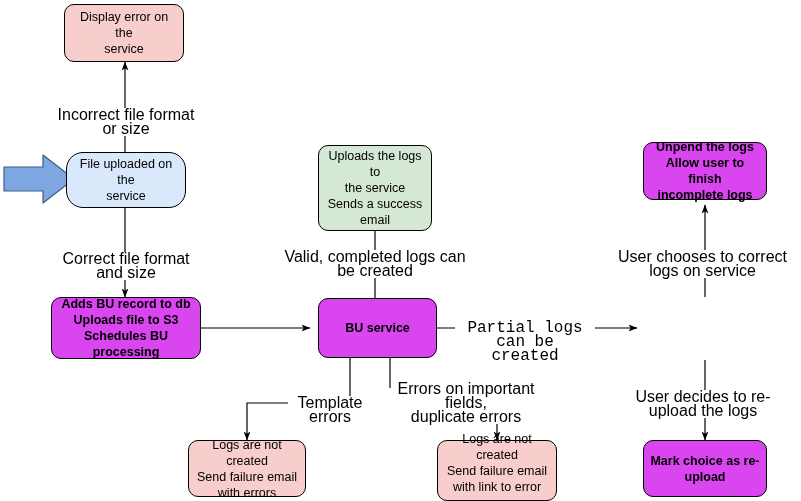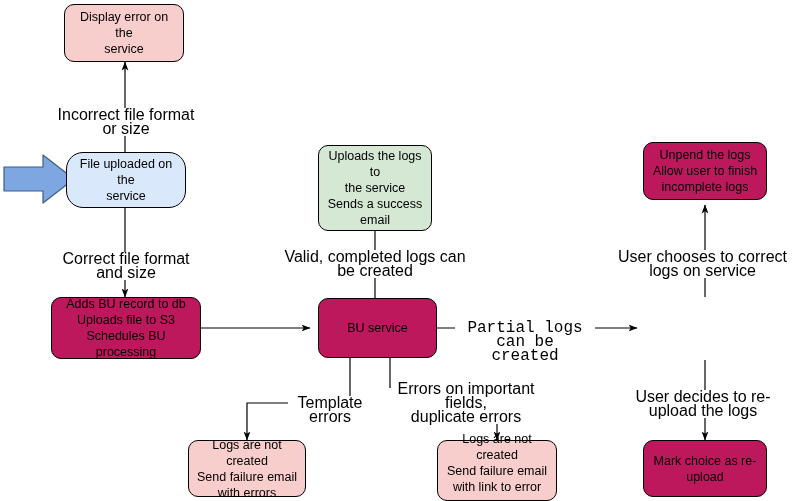--- a/index.html
+++ b/index.html
@@ -35,21 +35,21 @@
     font-size: 12.5px;
     line-height: 16px;
     color: #000000;
     padding: 2px 6px;
     white-space: pre-line;
   }
   .node.pink   { background: #f8cecc; }
   .node.blue   { background: #dae8fc; }
   .node.green  { background: #d5e8d4; }
   .node.yellow { background: #ffe6cc; background: #fbe8c0; }
-  .node.white  { background: #be185d; }
+  .node.white  { background: #d946ef; font-weight: bold; }
   .node.leftalign { text-align: left; justify-content: flex-start; }
 
   .edge-label {
     position: absolute;
     font-size: 16px;
     line-height: 14px;
     color: #000000;
     text-align: center;
     background: #ffffff;
     padding: 0 3px;

